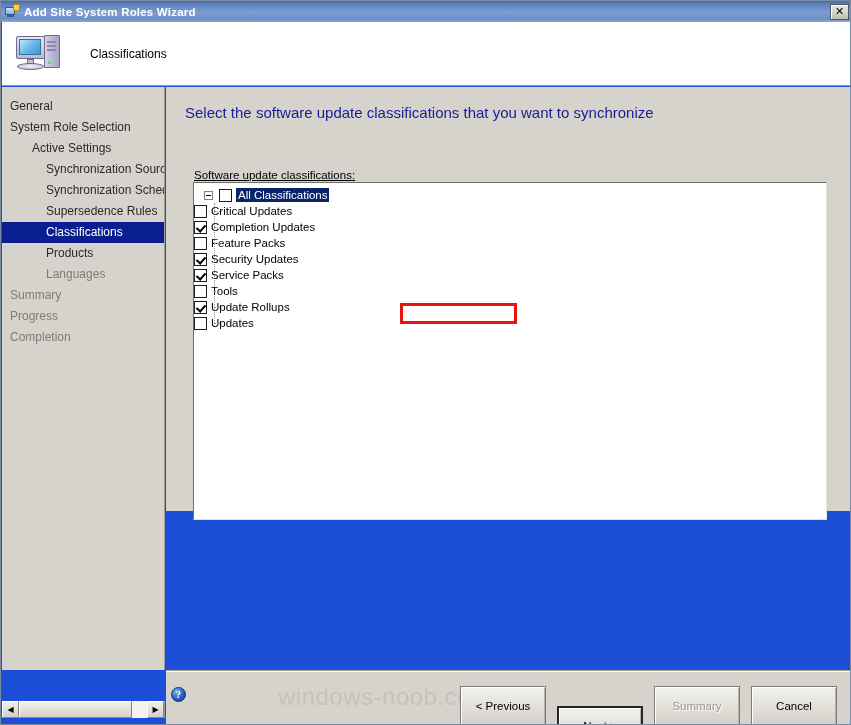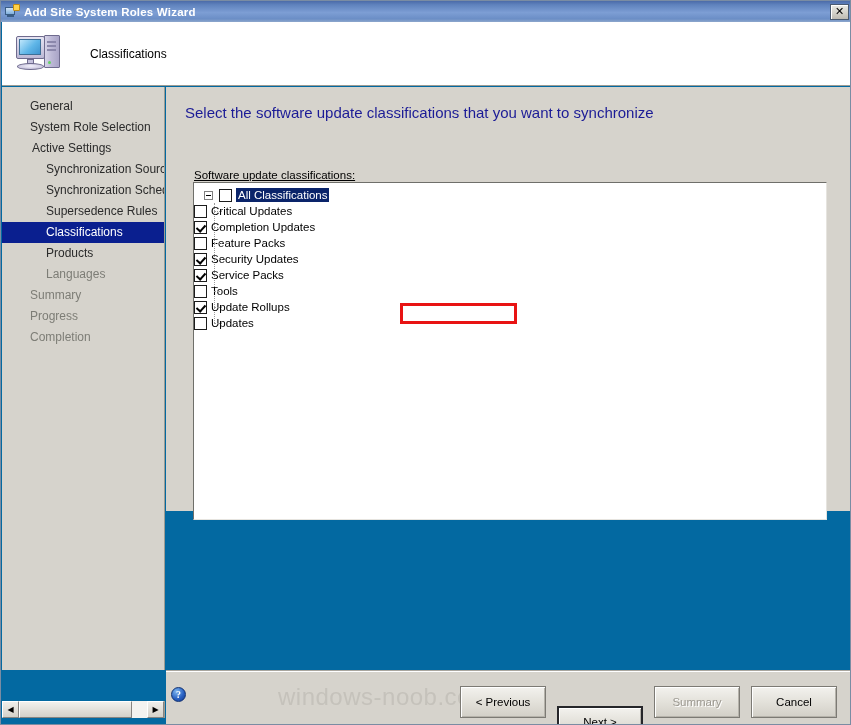--- a/index.html
+++ b/index.html
@@ -7,21 +7,21 @@
     padding: 0;
     background: #ffffff;
   }
   body {
     font-family: "Liberation Sans", sans-serif;
   }
   #app {
     position: relative;
     width: 851px;
     height: 725px;
-    background: #0369a1;
+    background: #1d4ed8;
     overflow: hidden;
     border: 1px solid #7a8ca3;
     box-sizing: border-box;
   }
 
   
   .titlebar {
     position: absolute;
     left: 0; top: 0;
     width: 851px;
@@ -175,21 +175,21 @@
     border-right: 1px solid #9c9c94;
     box-sizing: border-box;
     overflow: hidden;
   }
   .nav-item {
     font-size: 12px;
     color: #2b2b2b;
     height: 21px;
     line-height: 21px;
     white-space: nowrap;
-    padding-left: 28px;
+    padding-left: 8px;
     box-sizing: border-box;
   }
   .nav-item.lvl1 { padding-left: 30px; }
   .nav-item.lvl2 { padding-left: 44px; }
   .nav-item.dim { color: #7d7d76; }
   .nav-item.selected {
     background: #0a1f8f;
     color: #ffffff;
     margin-left: 0px;
     margin-right: 0px;
@@ -394,21 +394,21 @@
     letter-spacing: 0.5px;
   }
   .btn-row {
     position: absolute;
     right: 14px; top: 14px;
     display: flex;
     gap: 11px;
   }
   .btn {
     width: 86px;
-    height: 32px;
+    height: 40px;
     background: linear-gradient(to bottom, #f3f2ee 0%, #e3e1da 50%, #d2cfc7 100%);
     border: 1px solid #7c7a74;
     box-shadow: inset 1px 1px 0 #ffffff, inset -1px -1px 0 #b5b2aa;
     box-sizing: border-box;
     font-size: 11.5px;
     color: #000000;
     display: flex;
     align-items: center;
     justify-content: center;
     font-family: "Liberation Sans", sans-serif;

